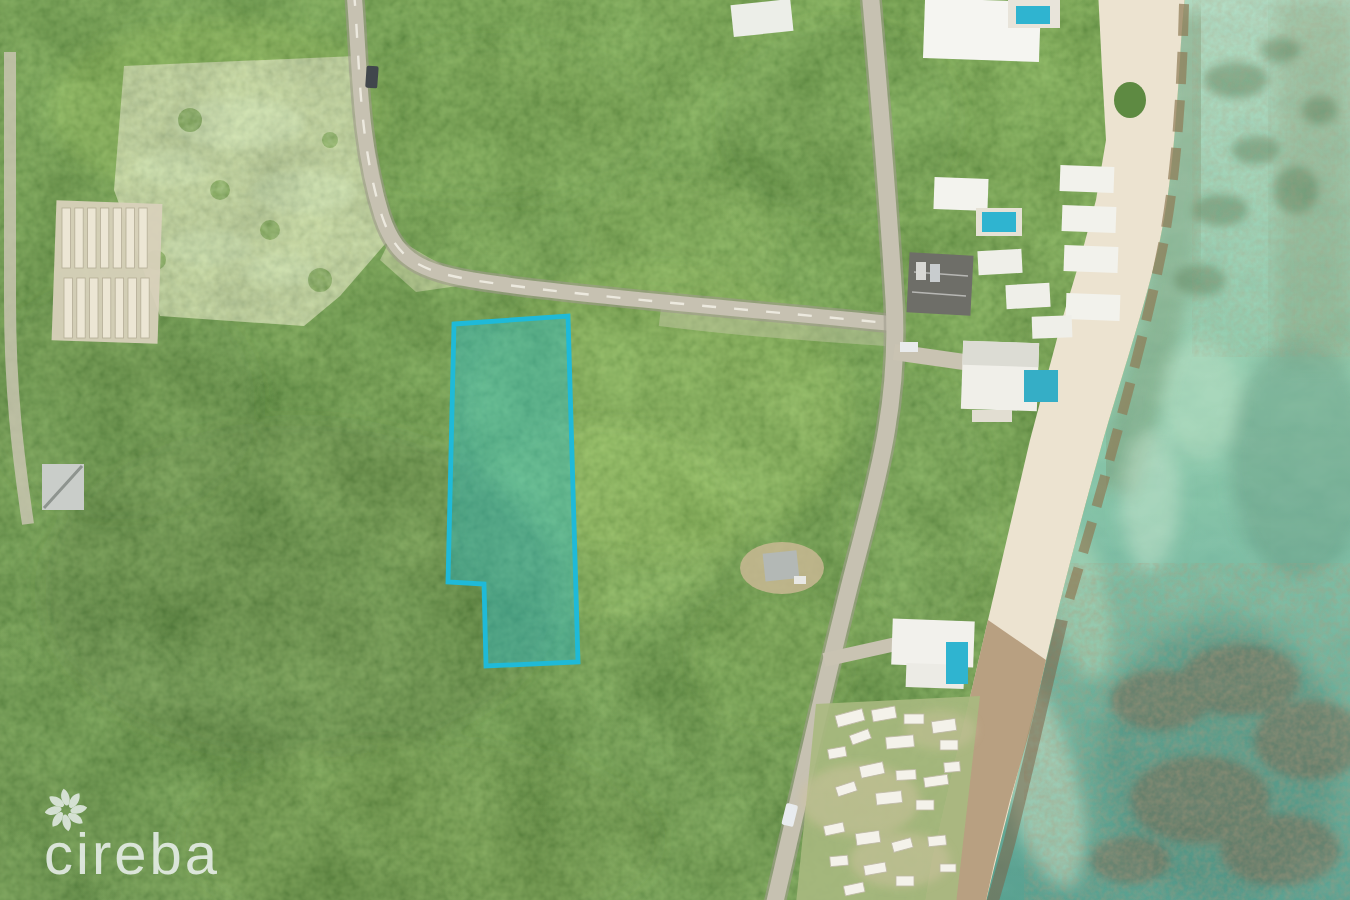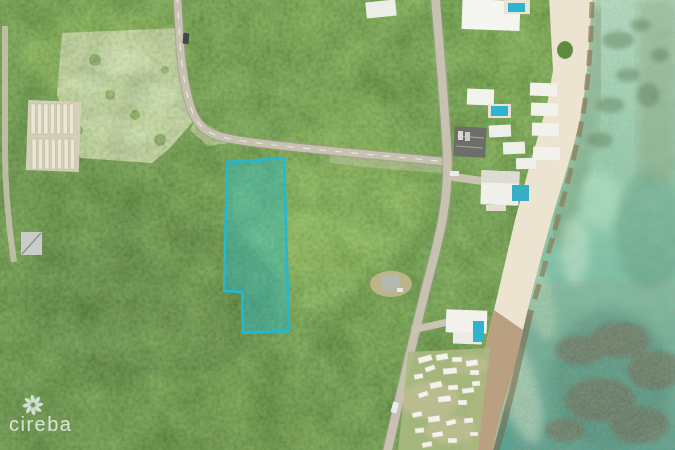--- a/index.html
+++ b/index.html
@@ -1,22 +1,22 @@
 <!DOCTYPE html>
 <html><head>
 <meta charset="utf-8">
 <style>
   html,body{margin:0;padding:0;background:#222;}
   .stage{position:relative;width:675px;height:450px;overflow:hidden;background:#4f7a2e;
          font-family:"Liberation Sans",sans-serif;}
   .stage svg.scene{position:absolute;left:0;top:0;}
   .watermark{position:absolute;left:8px;top:393px;display:block;pointer-events:none;}
   .watermark .flower{display:block;margin-left:13px;margin-bottom:-3px;opacity:.92;}
-  .logo-text{display:block;font-size:20px;font-weight:400;letter-spacing:1.5px;
-             color:rgba(233,239,236,0.88);line-height:1;margin-left:1px;}
+  .logo-text{display:block;font-size:29px;font-weight:400;letter-spacing:1.5px;
+             color:rgba(233,239,236,0.88);line-height:1;margin-left:14px;}
 </style>
 </head>
 <body>
 
 <div class="stage">
 <svg class="scene" width="675" height="450" viewBox="0 0 675 450">
   <defs>
     <linearGradient id="landGrad" x1="0" y1="1" x2="1" y2="0">
       <stop offset="0" stop-color="#3e6526"></stop>
       <stop offset="0.55" stop-color="#4f7a2e"></stop>

